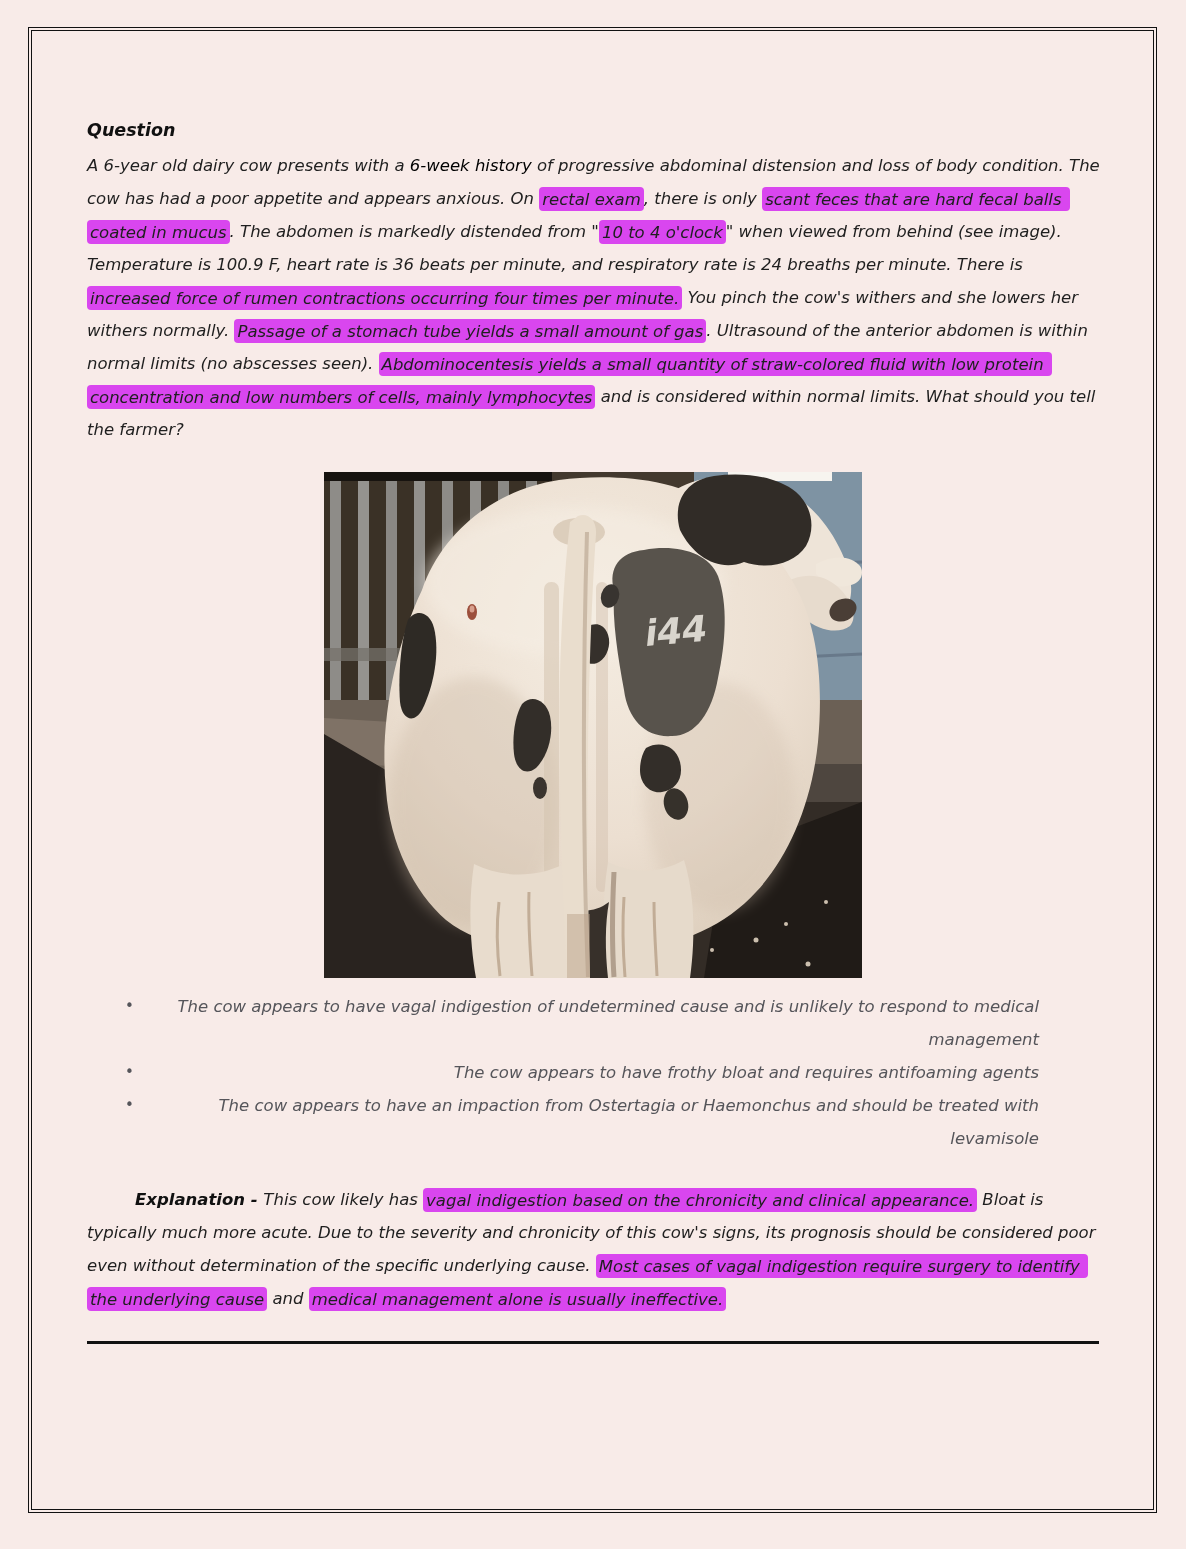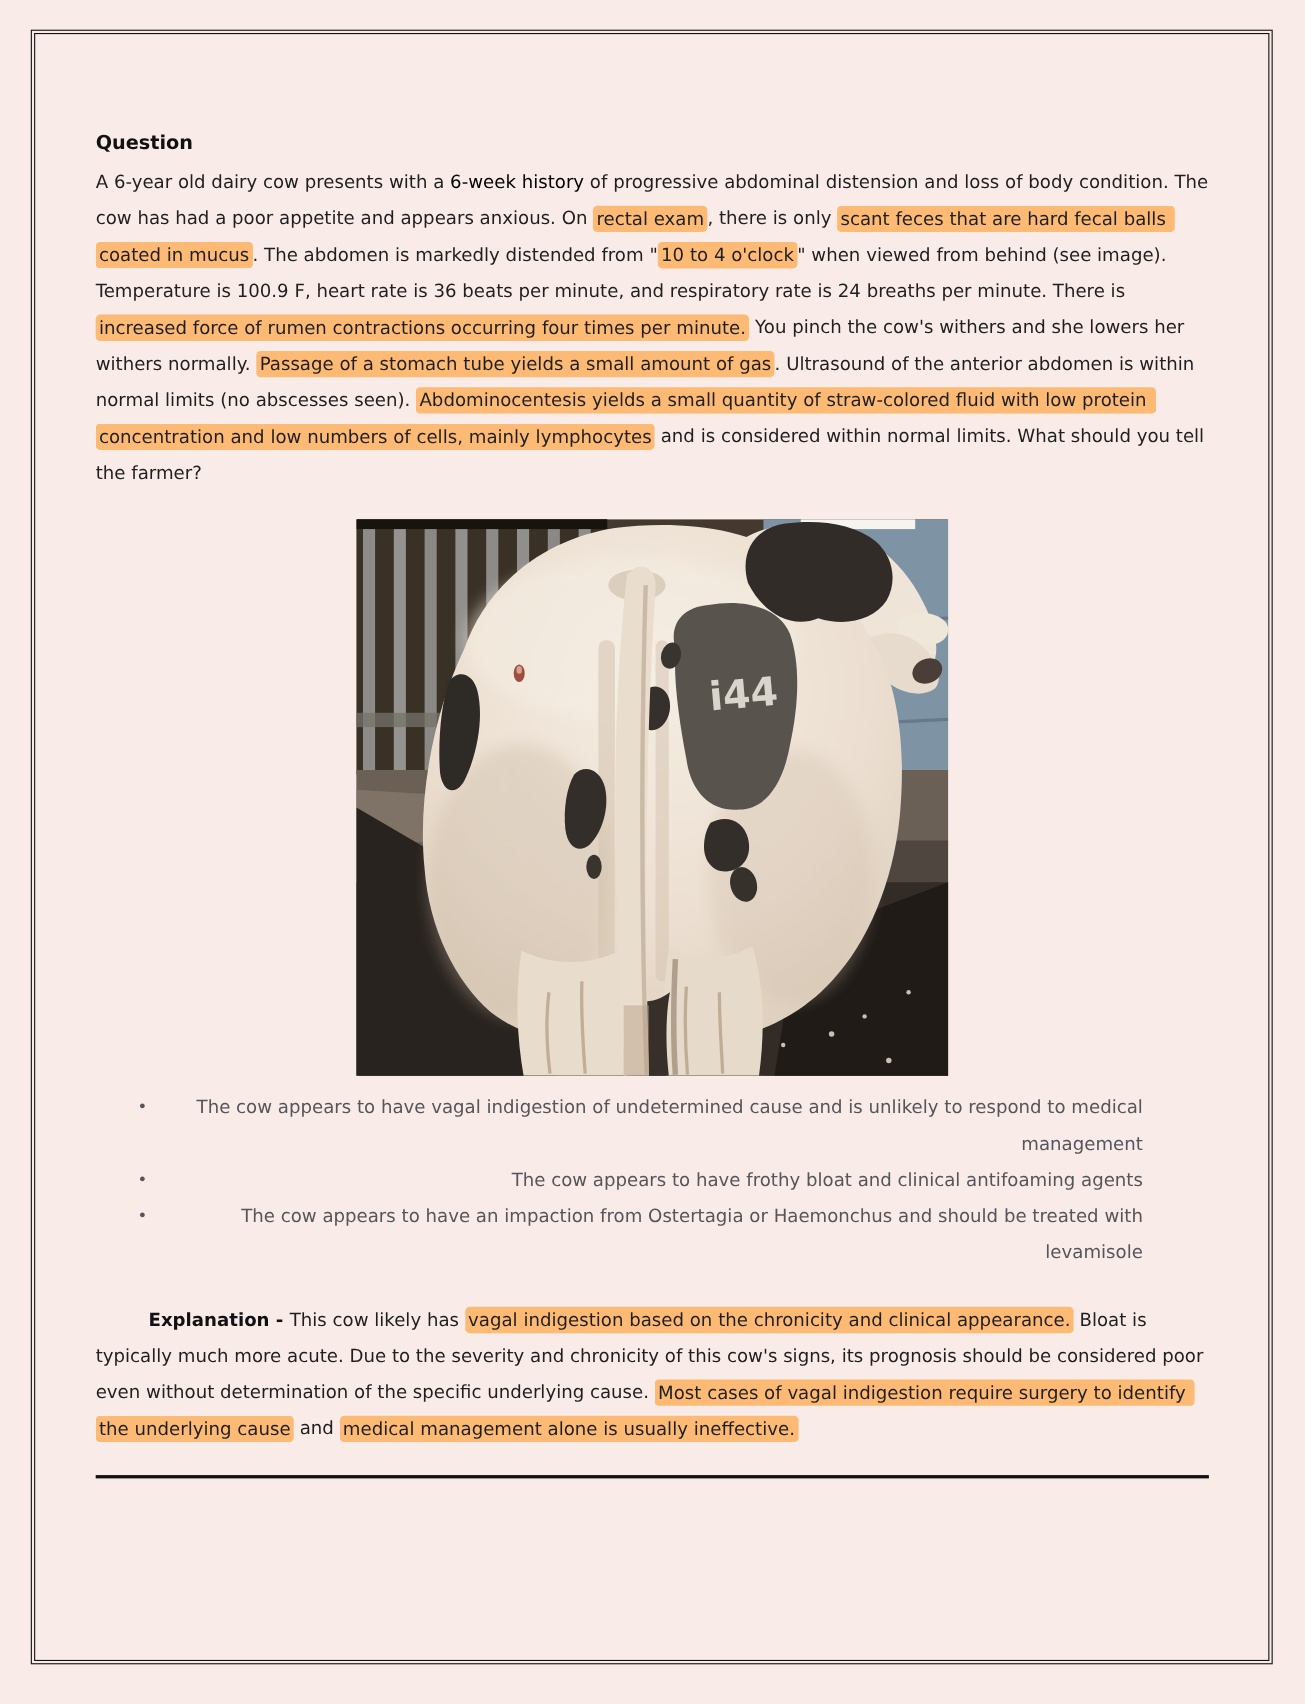--- a/index.html
+++ b/index.html
@@ -10,32 +10,33 @@
     color:#1f1f1f;
     position:relative;
   }
   .sheet{
     position:absolute;left:28px;top:27px;
     width:1129px;height:1486px;
     box-sizing:border-box;
     border:4px double #111;
     padding:86px 55px 12px 55px;
     overflow:hidden;
+    font-style:italic;
   }
   .q-heading{
     font-size:17.5px;font-weight:bold;margin:0;line-height:26px;color:#111;
   }
   .q-body, .explanation{
     font-size:16.5px;line-height:33px;margin:6px 0 0;width:1014px;color:#1f1f1f;
   }
   .run{white-space:pre-wrap;}
   .run.red{color:#000000;}
   .run.bold{font-weight:bold;color:#111;margin-left:48px;}
   .run.hl{
-    background:#fdba74;
+    background:#d946ef;
     border-radius:4px;
     padding:2.5px 3px;
     box-decoration-break:clone;
     -webkit-box-decoration-break:clone;
   }
   .figure-wrap{
     margin:26px auto 0;width:538px;height:506px;
   }
   .figure-wrap svg{display:block;}
   ul.options{
@@ -172,21 +173,21 @@
           <path d="M 246 50 C 238 120 234 210 236 300 C 237 380 240 450 243 506 L 266 506 C 264 440 263 360 264 280 C 265 200 268 120 272 62 C 273 48 264 40 254 44 Z" fill="#e9ddcd"></path>
           <path d="M 263 60 C 260 160 259 280 261 400 C 262 450 263 480 264 505" stroke="#c2b09c" stroke-width="4" fill="none" opacity="0.8"></path>
           <rect x="243" y="442" width="23" height="64" fill="#b59d85" opacity="0.45"></rect>
         </g>
       </g>
     </svg>
   </div>
 
   <ul class="options">
       <li>The cow appears to have vagal indigestion of undetermined cause and is unlikely to respond to medical management</li>
-      <li>The cow appears to have frothy bloat and clinical antifoaming agents</li>
+      <li>The cow appears to have frothy bloat and requires antifoaming agents</li>
       <li>The cow appears to have an impaction from Ostertagia or Haemonchus and should be treated with levamisole</li>
     </ul>
 
   <p class="explanation"><span class="run bold">Explanation - </span><span class="run plain">This cow likely has </span><span class="run hl">vagal indigestion based on the chronicity and clinical appearance.</span><span class="run plain"> Bloat is typically much more acute. Due to the severity and chronicity of this cow's signs, its prognosis should be considered poor even without determination of the specific underlying cause. </span><span class="run hl">Most cases of vagal indigestion require surgery to identify the underlying cause</span><span class="run plain"> and </span><span class="run hl">medical management alone is usually ineffective.</span></p>
 
   <hr class="divider">
 
 </div>
 
 </body></html>

